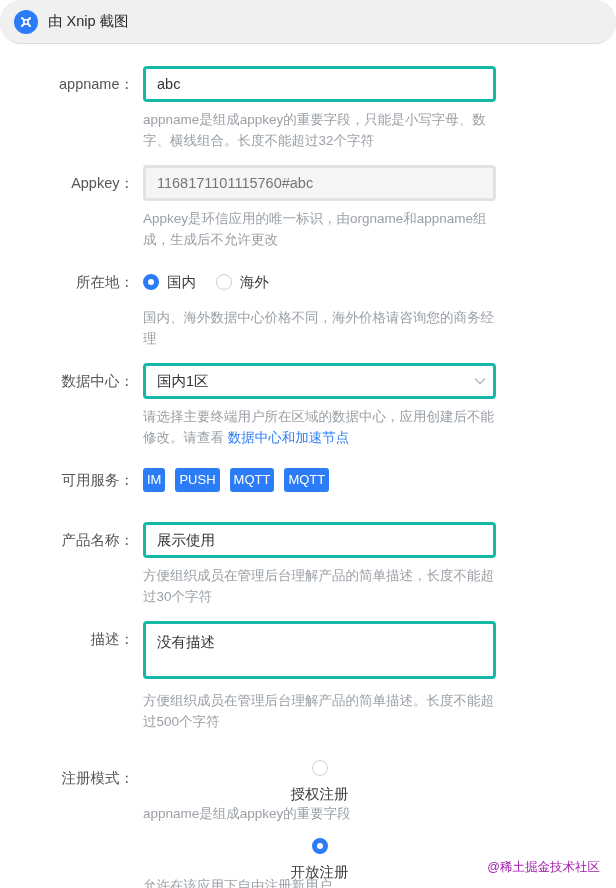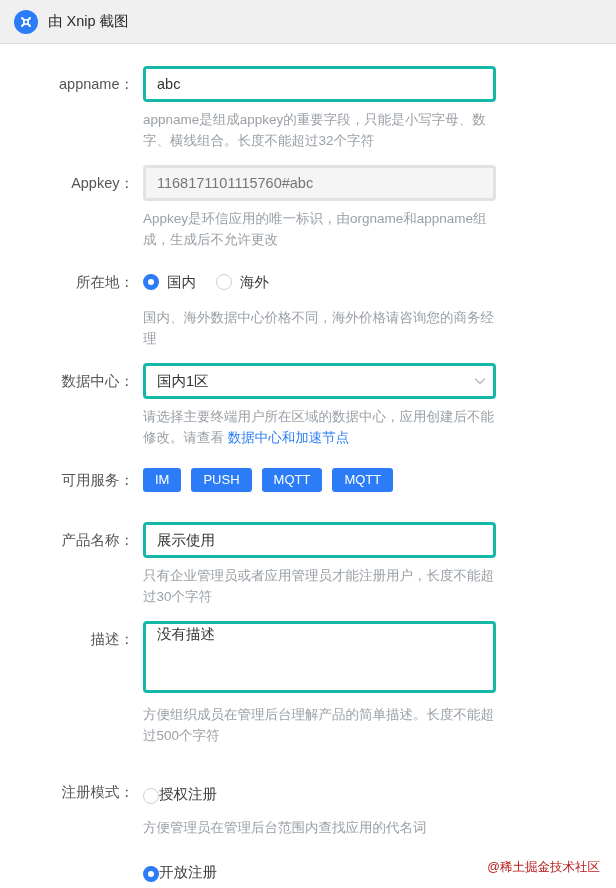--- a/index.html
+++ b/index.html
@@ -17,20 +17,21 @@
 
   
   .titlebar {
     height: 44px;
     background: #f0f0f0;
     border-bottom: 1px solid #dcdcdc;
     display: flex;
     align-items: center;
     padding: 0 14px;
     box-sizing: border-box;
+    border-radius: 21px;
   }
   .xnip-logo {
     width: 24px;
     height: 24px;
     border-radius: 50%;
     background: #2b7cf6;
     display: flex;
     align-items: center;
     justify-content: center;
     margin-right: 10px;
@@ -78,22 +79,22 @@
     color: #333;
     background: #fff;
     outline: none;
   }
   .input.disabled {
     background: #f5f5f5;
     color: #bfbfbf;
     border-color: #e2e2e2;
   }
   textarea.input {
-    height: 72px;
-    padding-top: 0;
+    height: 58px;
+    padding-top: 8px;
     resize: none;
     line-height: 20px;
   }
   .hint {
     font-size: 13.5px;
     color: #9aa0a6;
     line-height: 21px;
     margin: 5px 0 12px 0;
     width: 353px;
   }
@@ -157,41 +158,43 @@
     display: flex;
     gap: 10px;
     align-items: center;
     height: 36px;
   }
   .tag {
     background: #2b7cf6;
     color: #fff;
     font-size: 13px;
     border-radius: 3px;
-    padding: 4px 12px;
+    padding: 4px 4px;
     line-height: 16px;
   }
 
   
   .radio-stack-item {
     display: flex;
-    align-items: flex-end;
+    align-items: center;
+    gap: 9px;
     height: 30px;
+    flex-direction: column;
   }
 
   .spacer-lg { height: 22px; }
   .spacer-md { height: 14px; }
 
   
   .watermark {
     position: absolute;
     right: 16px;
     bottom: 12px;
     font-size: 12.5px;
-    color: #b91c1c;
+    color: #a21caf;
   }
 </style>
 </head>
 <body>
 
 <div class="titlebar">
   <div class="xnip-logo">
     <svg width="14" height="14" viewBox="0 0 14 14" aria-hidden="true">
       <path d="M3 3 L11 11 M11 3 L3 11" stroke="#ffffff" stroke-width="2" stroke-linecap="round"></path>
       <circle cx="7" cy="7" r="2.2" fill="#2b7cf6" stroke="#ffffff" stroke-width="1.6"></circle>
@@ -277,21 +280,21 @@
   <div class="spacer-lg"></div>
 
   <div class="row">
     <div class="label">产品名称：</div>
     <div class="field">
       <input class="input" type="text" value="展示使用" style="">
     </div>
   </div>
   <div class="row">
     <div class="label"></div>
-    <div class="hint">只有企业管理员或者应用管理员才能注册用户，长度不能超过30个字符</div>
+    <div class="hint">方便组织成员在管理后台理解产品的简单描述，长度不能超过30个字符</div>
   </div>
 
   <div class="row">
     <div class="label">描述：</div>
     <div class="field">
       <textarea class="input" style="">没有描述</textarea>
     </div>
   </div>
   <div class="row">
     <div class="label"></div>
@@ -304,21 +307,21 @@
     <div class="label">注册模式：</div>
     <div class="field">
       <div class="radio-stack-item">
         <span class="radio-dot"></span>
         <span class="radio-label">授权注册</span>
       </div>
     </div>
   </div>
   <div class="row">
     <div class="label"></div>
-    <div class="hint">方便管理员在管理后台范围内查找应用的代名词</div>
+    <div class="hint">appname是组成appkey的重要字段</div>
   </div>
 
   <div class="row">
     <div class="label"></div>
     <div class="field">
       <div class="radio-stack-item">
         <span class="radio-dot checked"></span>
         <span class="radio-label">开放注册</span>
       </div>
     </div>

